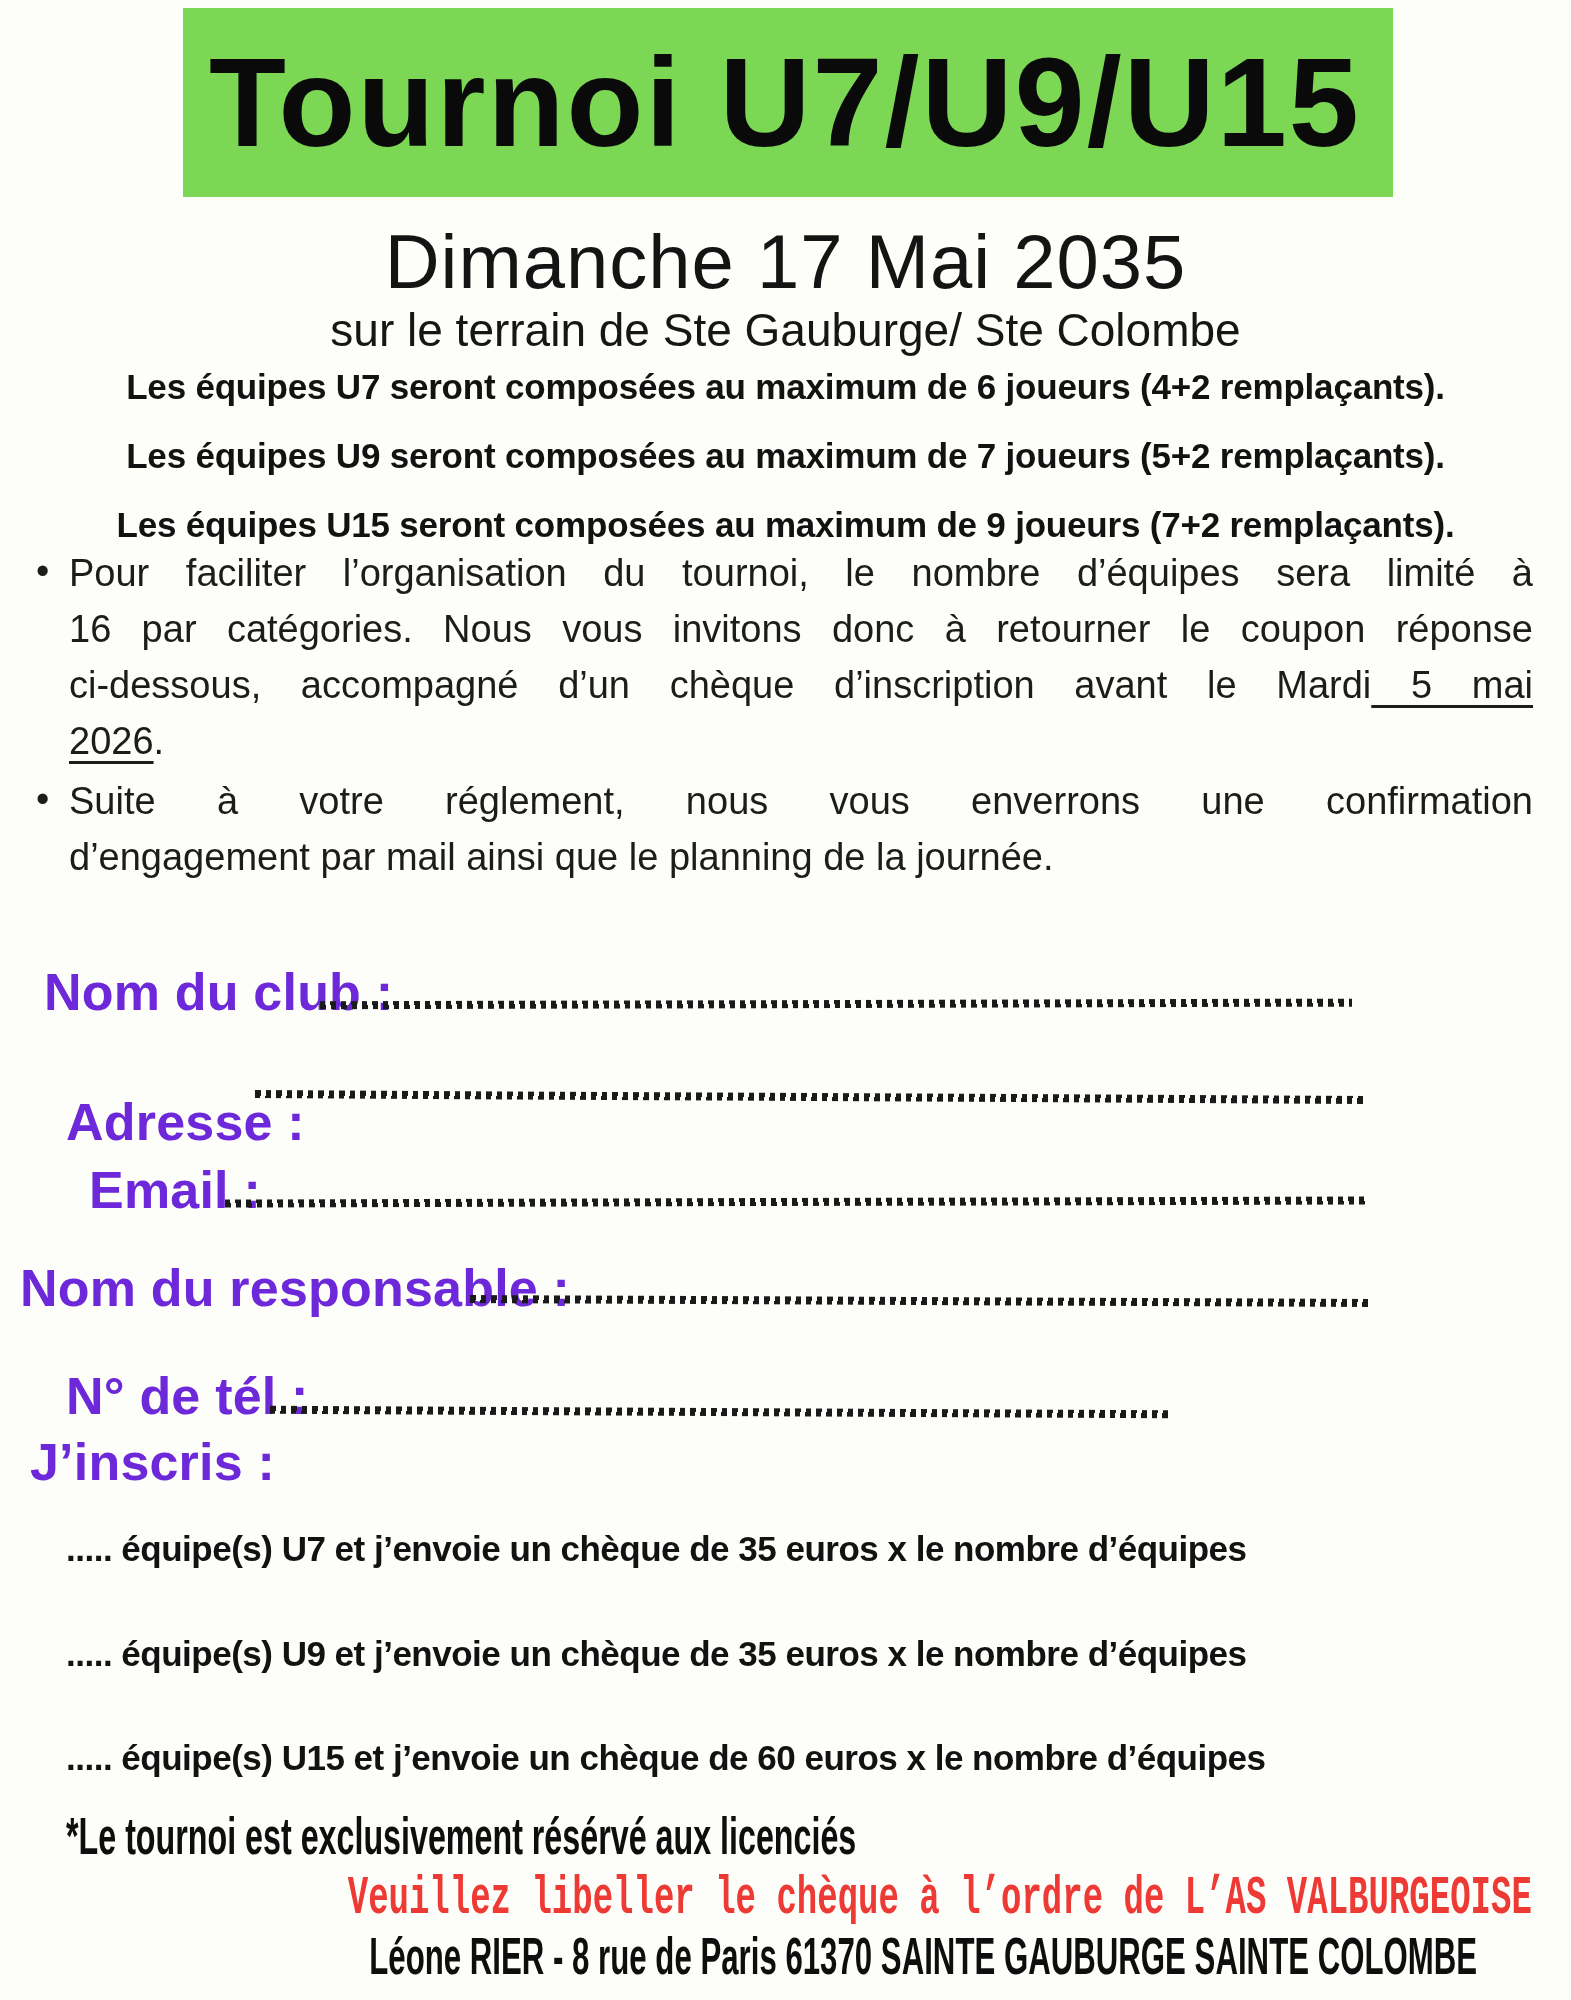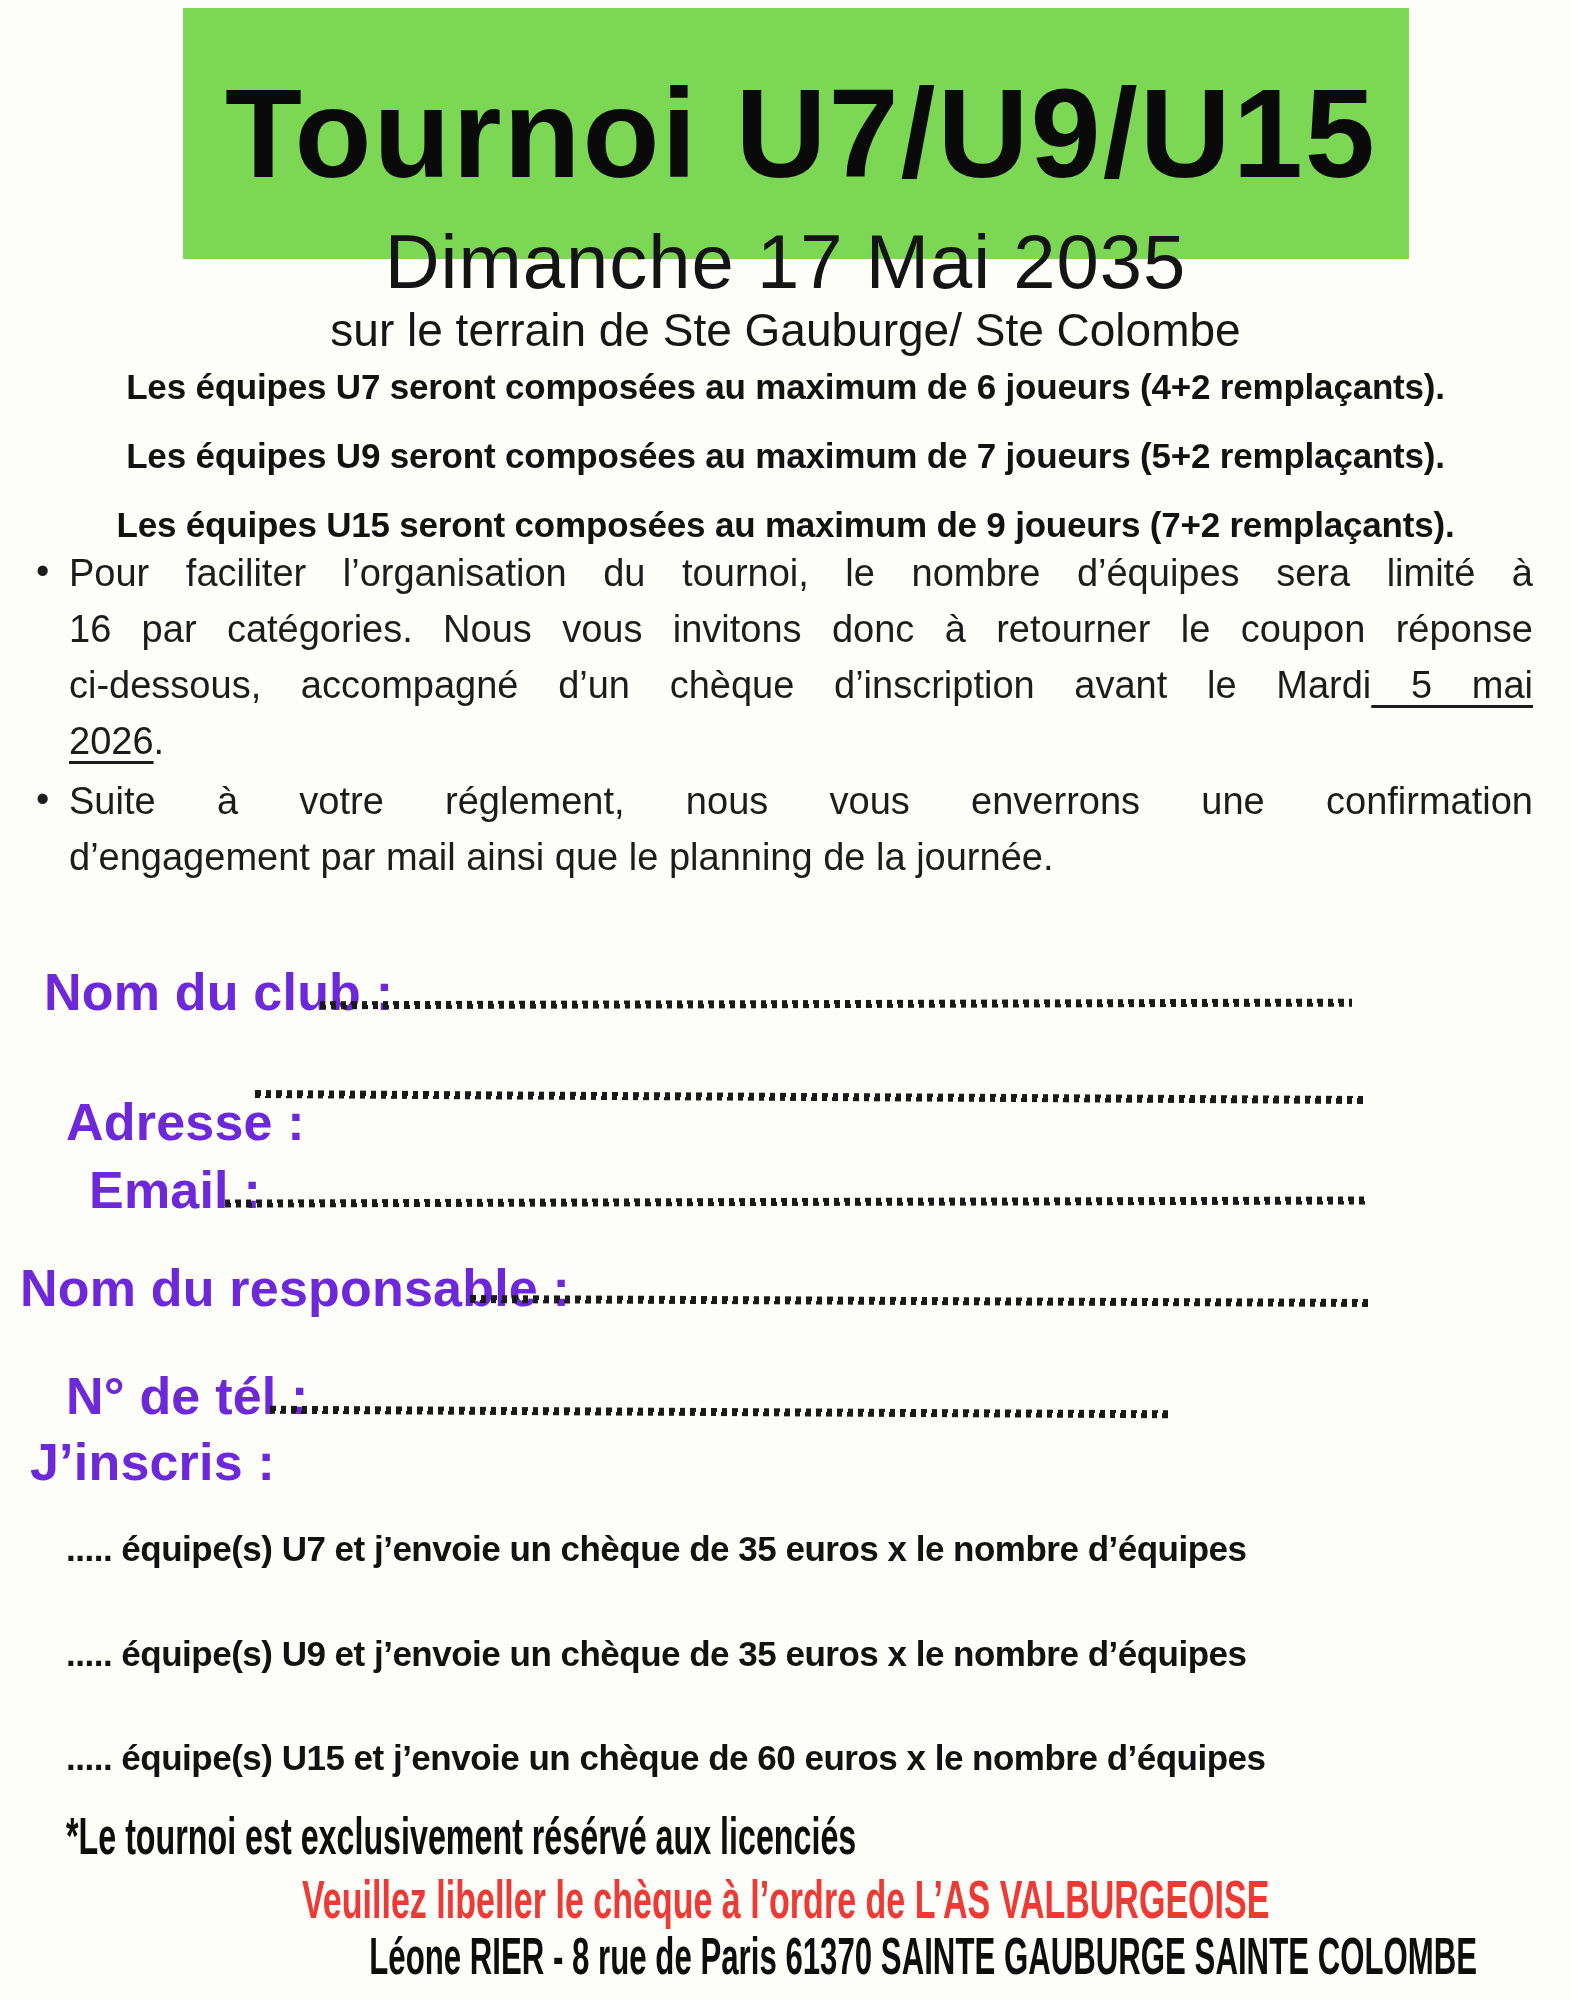--- a/index.html
+++ b/index.html
@@ -3,23 +3,23 @@
 <meta charset="utf-8">
 <style>
   html,body { margin:0; padding:0; background:#e8e8e8; }
   .page {
     position:relative; width:1571px; height:2000px; margin:0 auto;
     background:#fdfdfa; overflow:hidden;
     font-family:"Liberation Sans", sans-serif; color:#161616;
   }
   
   .banner {
-    position:absolute; left:183px; top:8px; width:1210px; height:251px;
+    position:absolute; left:183px; top:8px; width:1210px; height:189px;
     background:var(--green, #7cd754);
-    display:flex; align-items:center;padding-left:16px;
+    display:flex; align-items:center;
   }
   .banner-title {
     font-size:126px; font-weight:700; letter-spacing:2px; color:#0a0a0a;
     padding-left:26px; white-space:nowrap; line-height:1;
   }
   
   .date-line {
     position:absolute; top:218px; left:0; width:100%;
     text-align:center; font-size:76px; font-weight:400; letter-spacing:1px;
     color:#141414; white-space:nowrap;
@@ -69,21 +69,21 @@
     display:inline-block; font-weight:700; white-space:nowrap;
     transform:scaleX(0.62); transform-origin:left center; letter-spacing:0;
   }
   .cond-c {
     display:inline-block; font-weight:700; white-space:nowrap;
     transform-origin:center center;
   }
   .license { position:absolute; left:66px; top:1806px; font-size:52px; color:#0e0e0e; }
   .redline {
     position:absolute; top:1868px; left:0; width:100%; text-align:center;
-    font-size:54px; color:var(--red, #ee3a34);
+    font-size:54px; color:var(--red, #ee3a34);font-family:Liberation Mono, monospace;
   }
   .redline .cond-c { transform:scaleX(0.63); }
   .addrline {
     position:absolute; top:1926px; left:0; width:100%; text-align:center;
     font-size:52px; color:#0e0e0e;
   }
   .addrline .cond-c { transform:scaleX(0.60); }
 </style>
 </head>
 <body>

